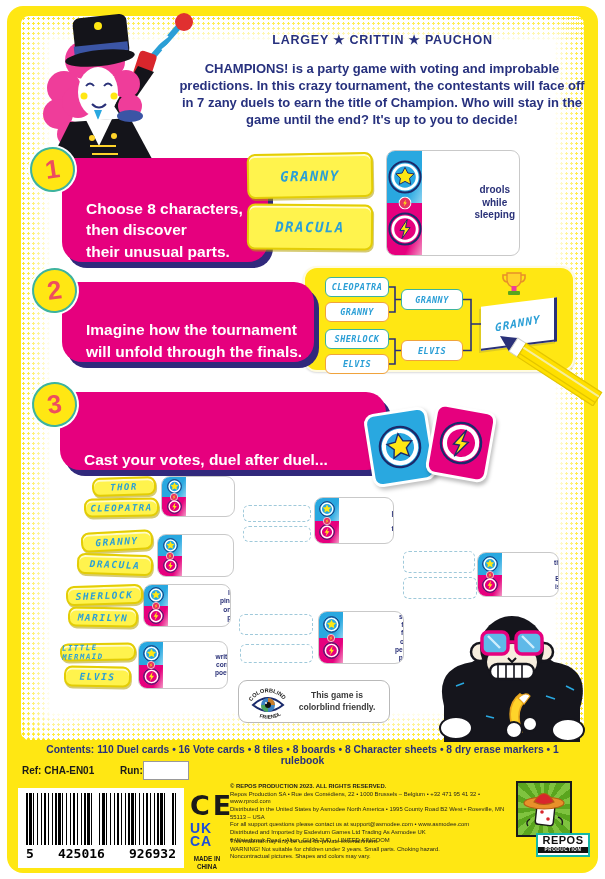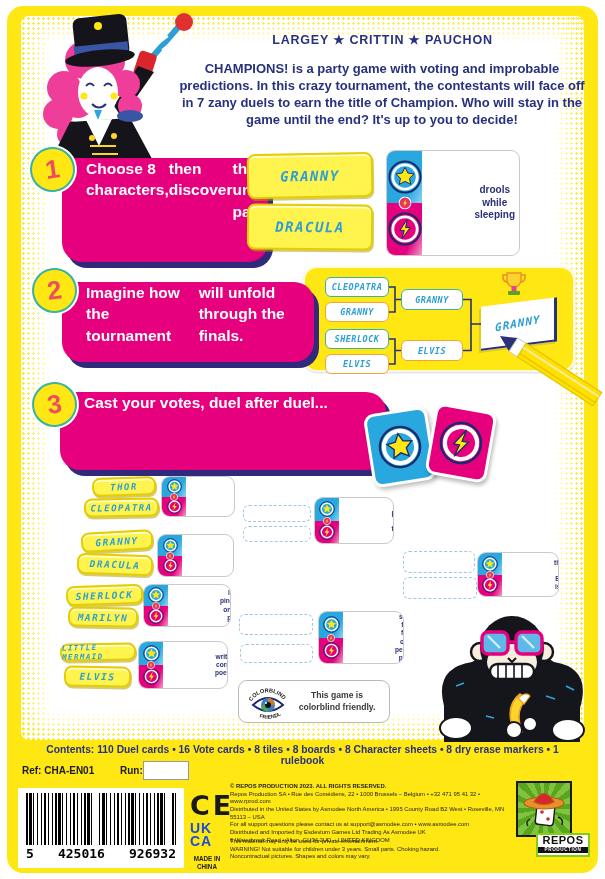--- a/index.html
+++ b/index.html
@@ -19,21 +19,21 @@
            color:#27317e; font-size:13px; font-weight:700; line-height:1.32; }
   .intro .b { font-weight:900; }
 
   .step-circle { position:absolute; width:45px; height:45px; border-radius:50%;
                  background:#ffe713; border:2.5px solid #3db39e;
                  display:flex; align-items:center; justify-content:center;
                  color:#ee4d5e; font-weight:900; font-size:26px; transform:rotate(-8deg);
                  box-shadow:0 0 0 2px #fff; z-index:5; }
   .step-box { position:absolute; background:#e6007e; border-radius:6px 20px 20px 20px;
               box-shadow:5px 6px 0 #31297c; color:#fff; font-weight:800;
-              display:flex; flex-direction:row; justify-content:space-between;
+              display:flex; flex-direction:column; justify-content:flex-end;
               padding-left:24px; z-index:3; }
   .step-box .ln { font-size:15.5px; line-height:1.38; }
 
   .name-card { position:absolute; background:#fff34d; border:2px solid #e3cd05; border-radius:8px;
                box-shadow:inset 0 2px 0 rgba(255,255,255,.7), 1px 2px 0 rgba(180,160,0,.55);
                display:flex; align-items:center; justify-content:center;
                color:#2b9fd6; font-family:"DejaVu Sans Mono", monospace; font-style:italic;
                font-weight:bold; letter-spacing:1.5px; z-index:6; }
 
   .duel-card { position:absolute; background:#fff; border:1px solid #c9c9c9; border-radius:9px;
@@ -92,21 +92,21 @@
   .madein { position:absolute; left:186px; top:855px; width:42px; text-align:center; color:#1a1a1a; font-weight:800; font-size:6.3px; line-height:1.25; }
 
   .legal { position:absolute; left:230px; top:783px; width:290px; color:#1e1e1e; font-size:5.9px; line-height:1.3; }
   .legal .l0 { font-weight:800; }
   .notice { position:absolute; left:230px; top:838px; width:290px; color:#1e1e1e; font-size:5.9px; line-height:1.3; }
 
   .repos-logo { position:absolute; left:516px; top:781px; width:56px; height:56px;
                 background:repeating-conic-gradient(#5aa51e 0 13deg, #7fc33f 13deg 26deg);
                 border:2px solid #1a1a1a; z-index:2; }
   .repos-textbox { position:absolute; left:536px; top:833px; width:54px; height:24px; background:#fff;
-                   border:2px solid #84cc16; text-align:center; z-index:3; }
+                   border:2px solid #14b8a6; text-align:center; z-index:3; }
   .repos-textbox .t1 { color:#111; font-weight:900; font-size:11px; line-height:1.05; letter-spacing:.5px; }
   .repos-textbox .t2 { background:#111; color:#fff; font-weight:700; font-size:4.6px; letter-spacing:.6px; line-height:1.4; }
 
   svg { display:block; }
   .abs { position:absolute; }
 </style>
 </head>
 <body>
 
 <div class="sheet">

